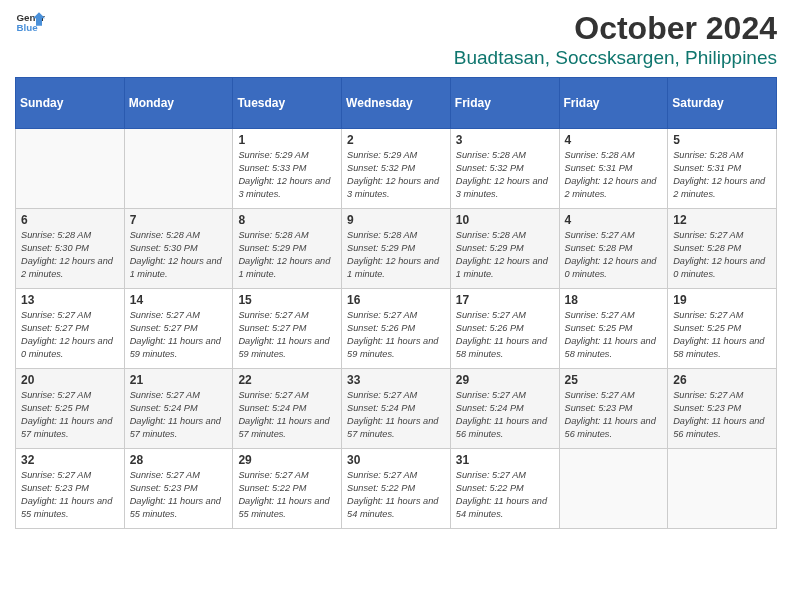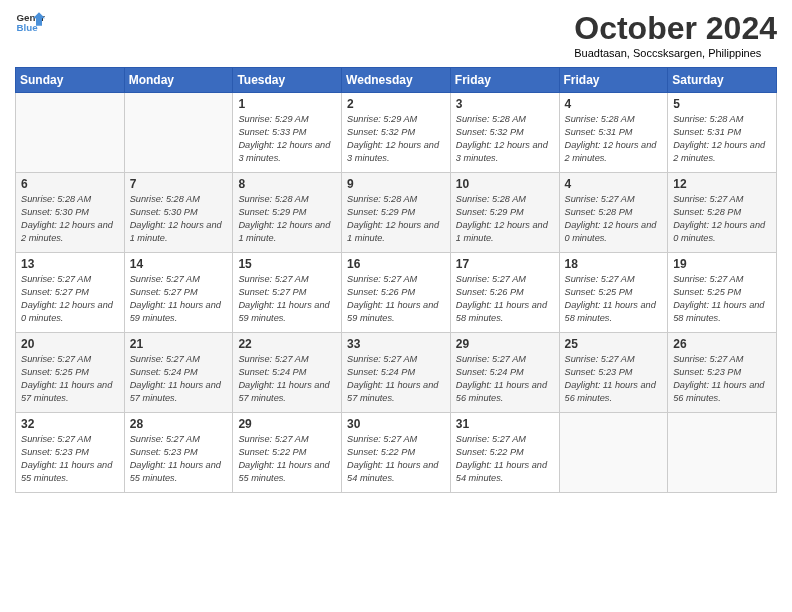--- a/index.html
+++ b/index.html
@@ -19,41 +19,42 @@
     .logo {
       display: flex;
       align-items: center;
       gap: 4px;
     }
     .logo-icon {
       width: 30px;
       height: 24px;
     }
     .title-block {
+      text-align: right;
     }
     .month-title {
       font-size: 32px;
       font-weight: bold;
       color: #333;
     }
     .location-title {
-      font-size: 11px;
-      color: #000000;
+      font-size: 19px;
+      color: #0f766e;
     }
     table {
       width: 100%;
       border-collapse: collapse;
       table-layout: fixed;
     }
     thead tr th {
       background-color: #3a6bbf;
       color: #fff;
       font-size: 12px;
       font-weight: bold;
-      padding: 5px 4px;
+      padding: 18px 4px;
       text-align: left;
       border: 1px solid #2a5aaf;
     }
     tbody tr td {
       vertical-align: top;
       border: 1px solid #ccc;
       padding: 4px 5px;
       font-size: 9.5px;
       color: #333;
       height: 80px;

